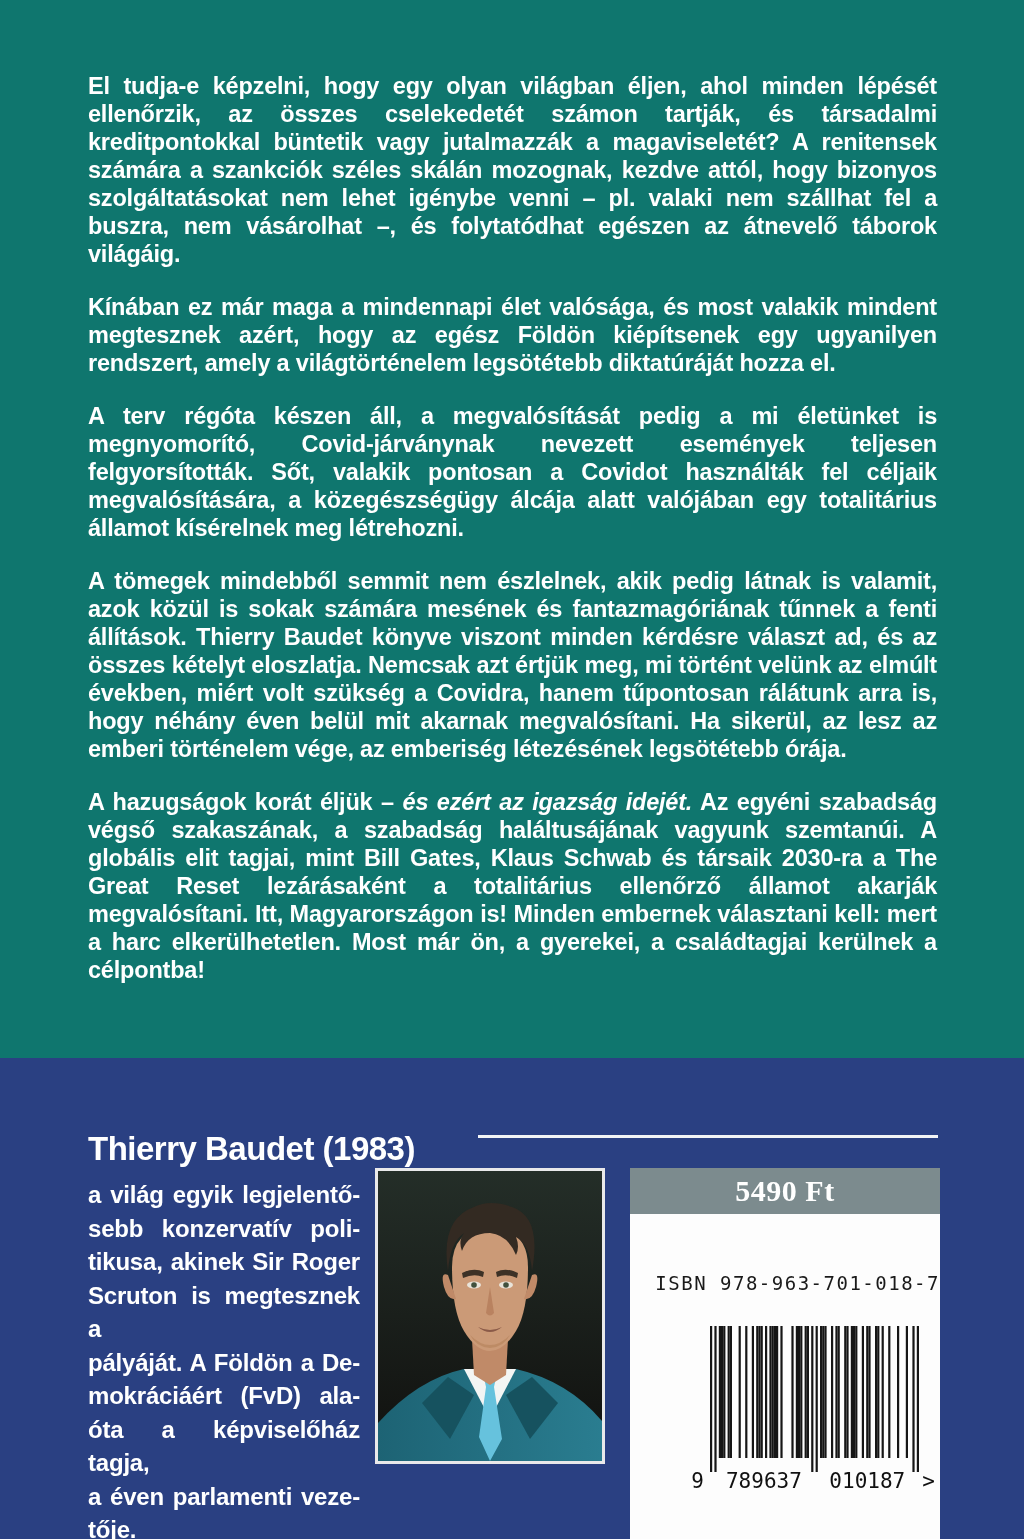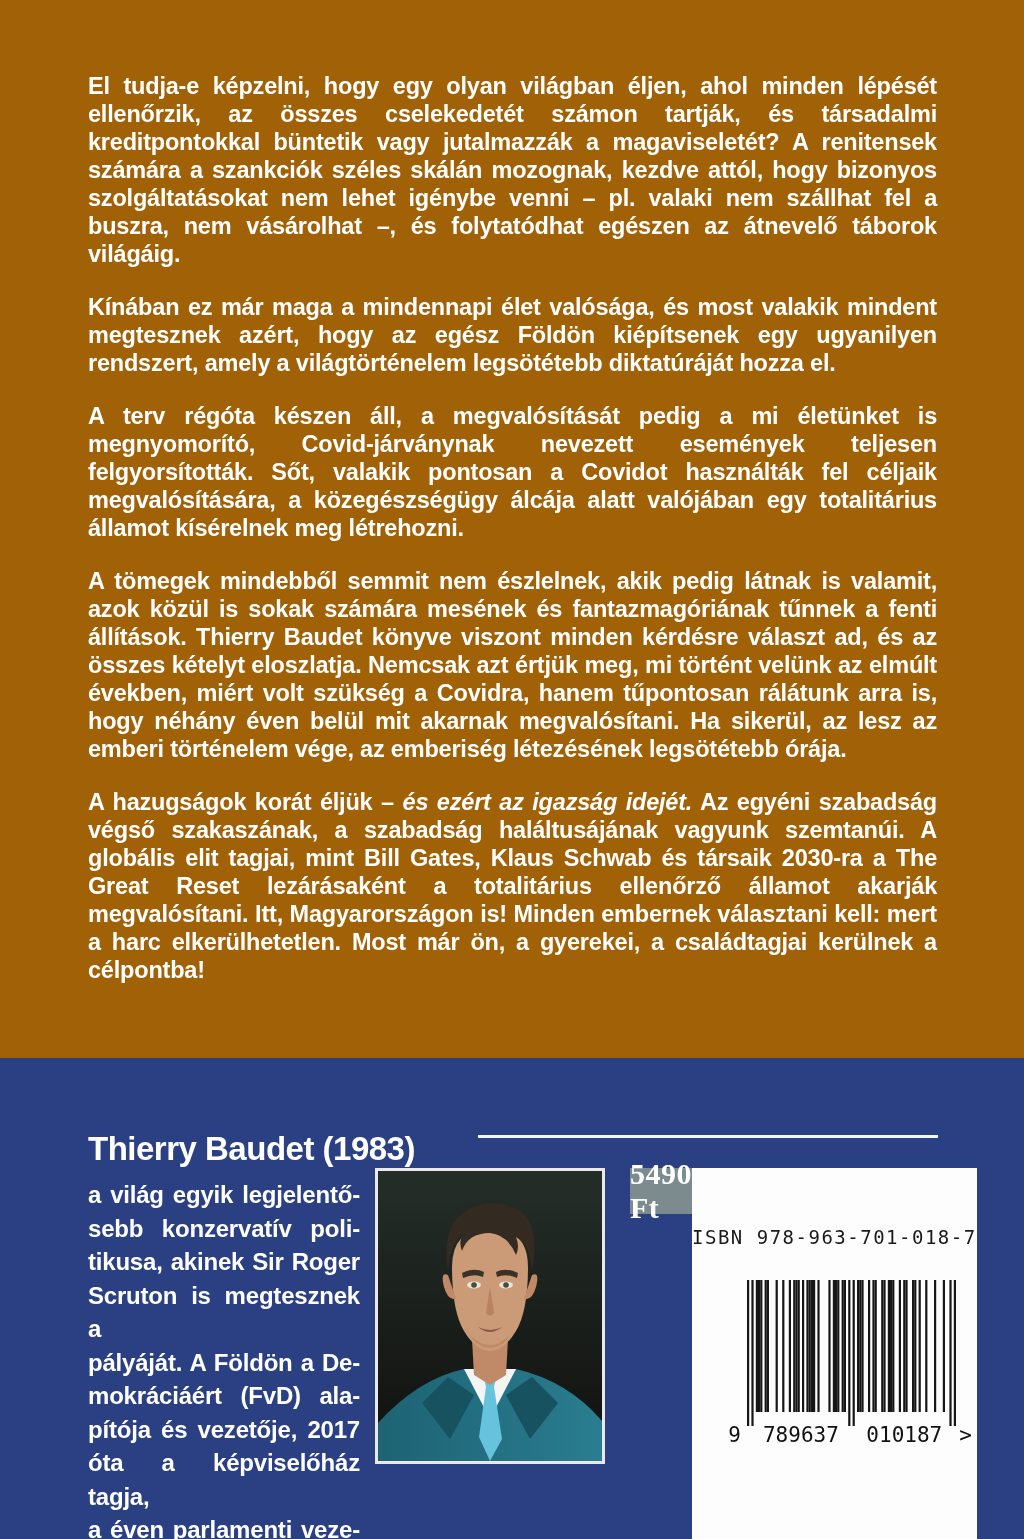--- a/index.html
+++ b/index.html
@@ -1,18 +1,18 @@
 <!DOCTYPE html>
 <html><head>
 <meta charset="utf-8">
 <style>
   html,body{margin:0;padding:0;}
   body{width:1024px;height:1539px;position:relative;overflow:hidden;
        font-family:"Liberation Sans",sans-serif;background:#1e5ba6;}
-  .page{position:absolute;inset:0;width:1024px;height:1539px;background:#a16207;}
+  .page{position:absolute;inset:0;width:1024px;height:1539px;background:#0f766e;}
 
   
   .synopsis{position:absolute;left:88px;right:87px;top:72px;color:#ffffff;}
   .synopsis p{margin:0 0 25px 0;font-weight:700;font-size:23.5px;line-height:28px;
               letter-spacing:-0.2px;text-align:justify;}
   .synopsis .em{font-style:italic;}
 
   
   .bottom{position:absolute;left:0;top:1058px;width:1024px;height:481px;background:#2a4082;}
   .author-heading{position:absolute;left:88px;top:46px;color:#ffffff;
@@ -24,21 +24,21 @@
   .bio-line{text-align:justify;text-align-last:justify;}
   .bio-line:last-child{text-align-last:left;}
 
   
   .photo-frame{position:absolute;left:375px;top:110px;width:224px;height:290px;
                border:3px solid #e9e9ea;background:#131a17;}
   .photo-frame svg{display:block;width:100%;height:100%;}
 
   
   .barcode-box{position:absolute;left:630px;top:110px;width:310px;height:371px;
-               display:flex;flex-direction:row;}
+               display:flex;flex-direction:column;}
   .price-band{height:46px;background:#7c8b8e;display:flex;align-items:center;justify-content:center;}
   .price-label{color:#ffffff;font-family:"Liberation Serif",serif;font-weight:700;
                font-size:30px;letter-spacing:0.5px;}
   .barcode-white{flex:1;background:#fdfdfd;display:flex;flex-direction:column;align-items:flex-end;gap:28px;}
   .isbn-label{margin-top:58px;color:#1a1a1a;font-family:"DejaVu Sans Mono",monospace;
               font-size:19px;letter-spacing:1.5px;white-space:nowrap;}
   .ean-svg{margin-top:4px;}
   .ean-svg text{font-family:"DejaVu Sans Mono",monospace;fill:#111;}
 </style>
 </head>
@@ -59,21 +59,20 @@
     <h2 class="author-heading">Thierry Baudet (1983)</h2>
     <div class="heading-rule"></div>
 
     <div class="bio">
       <div class="bio-line">a világ egyik legjelentő-</div>
       <div class="bio-line">sebb konzervatív poli-</div>
       <div class="bio-line">tikusa, akinek Sir Roger</div>
       <div class="bio-line">Scruton is megtesznek a</div>
       <div class="bio-line">pályáját. A Földön a De-</div>
       <div class="bio-line">mokráciáért (FvD) ala-</div>
-      <div class="bio-line">pítója és vezetője, 2017</div>
       <div class="bio-line">óta a képviselőház tagja,</div>
       <div class="bio-line">a éven parlamenti veze-</div>
       <div class="bio-line">tője.</div>
     </div>
 
     <div class="photo-frame">
       <svg viewBox="0 0 224 290" preserveAspectRatio="none">
         <defs>
           <linearGradient id="bgG" x1="0" y1="0" x2="0" y2="1">
             <stop offset="0" stop-color="#242e28"></stop>

